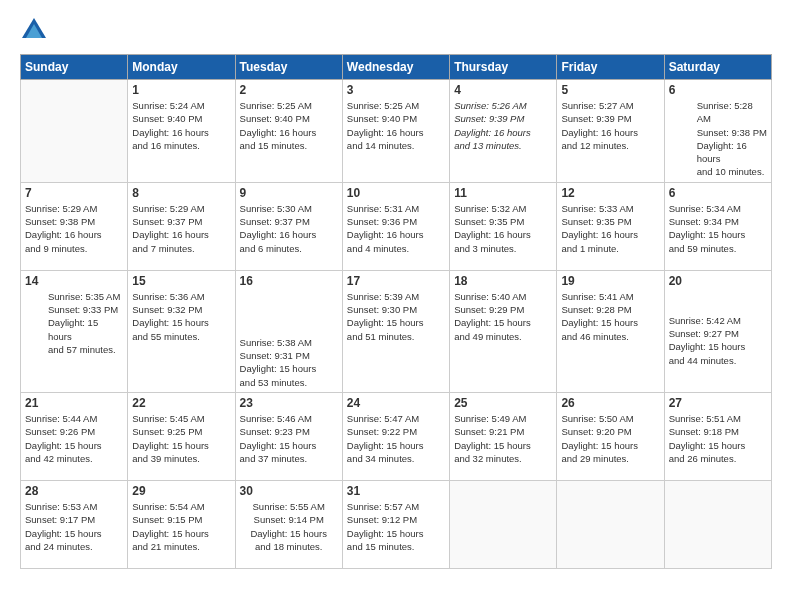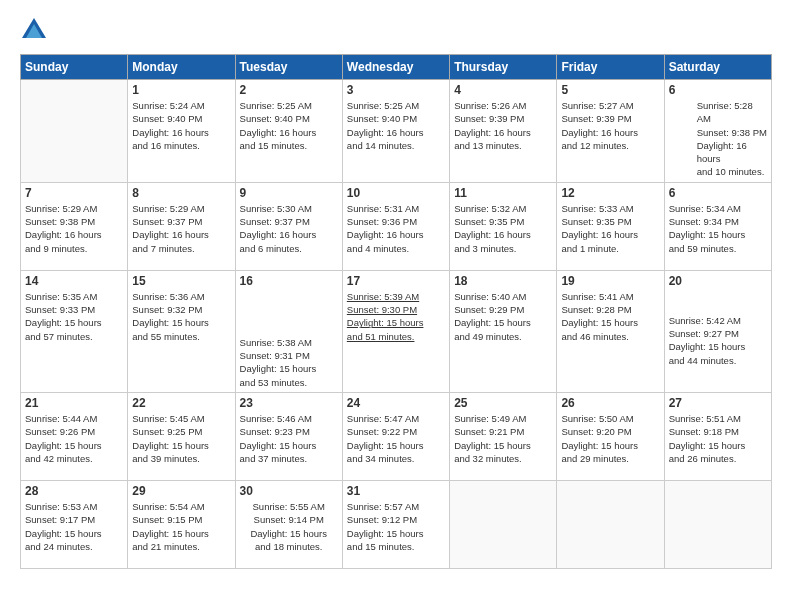--- a/index.html
+++ b/index.html
@@ -144,21 +144,21 @@
           </td>
           <td>
             <span class="day-num">3</span>
             <div class="day-info" style="white-space: pre-line;">Sunrise: 5:25 AM
 Sunset: 9:40 PM
 Daylight: 16 hours
 and 14 minutes.</div>
           </td>
           <td>
             <span class="day-num">4</span>
-            <div class="day-info" style="white-space: pre-line;">Sunrise: 5:26 AM
+            <div class="day-info" style="white-space: pre-line; font-style: italic;">Sunrise: 5:26 AM
 Sunset: 9:39 PM
 Daylight: 16 hours
 and 13 minutes.</div>
           </td>
           <td>
             <span class="day-num">5</span>
             <div class="day-info" style="white-space: pre-line;">Sunrise: 5:27 AM
 Sunset: 9:39 PM
 Daylight: 16 hours
 and 12 minutes.</div>
@@ -218,42 +218,42 @@
             <span class="day-num">6</span>
             <div class="day-info" style="white-space: pre-line;">Sunrise: 5:34 AM
 Sunset: 9:34 PM
 Daylight: 15 hours
 and 59 minutes.</div>
           </td>
         </tr>
         <tr>
           <td>
             <span class="day-num">14</span>
-            <div class="day-info" style="white-space: pre-line;">Sunrise: 5:35 AM
+            <div class="day-info" style="white-space: pre-line; margin-left: 23px;">Sunrise: 5:35 AM
 Sunset: 9:33 PM
 Daylight: 15 hours
 and 57 minutes.</div>
           </td>
           <td>
             <span class="day-num">15</span>
             <div class="day-info" style="white-space: pre-line;">Sunrise: 5:36 AM
 Sunset: 9:32 PM
 Daylight: 15 hours
 and 55 minutes.</div>
           </td>
           <td>
             <span class="day-num">16</span>
             <div class="day-info" style="white-space: pre-line; margin-top: 48px;">Sunrise: 5:38 AM
 Sunset: 9:31 PM
 Daylight: 15 hours
 and 53 minutes.</div>
           </td>
           <td>
             <span class="day-num">17</span>
-            <div class="day-info" style="white-space: pre-line; text-decoration: underline;">Sunrise: 5:39 AM
+            <div class="day-info" style="white-space: pre-line;">Sunrise: 5:39 AM
 Sunset: 9:30 PM
 Daylight: 15 hours
 and 51 minutes.</div>
           </td>
           <td>
             <span class="day-num">18</span>
             <div class="day-info" style="white-space: pre-line;">Sunrise: 5:40 AM
 Sunset: 9:29 PM
 Daylight: 15 hours
 and 49 minutes.</div>

